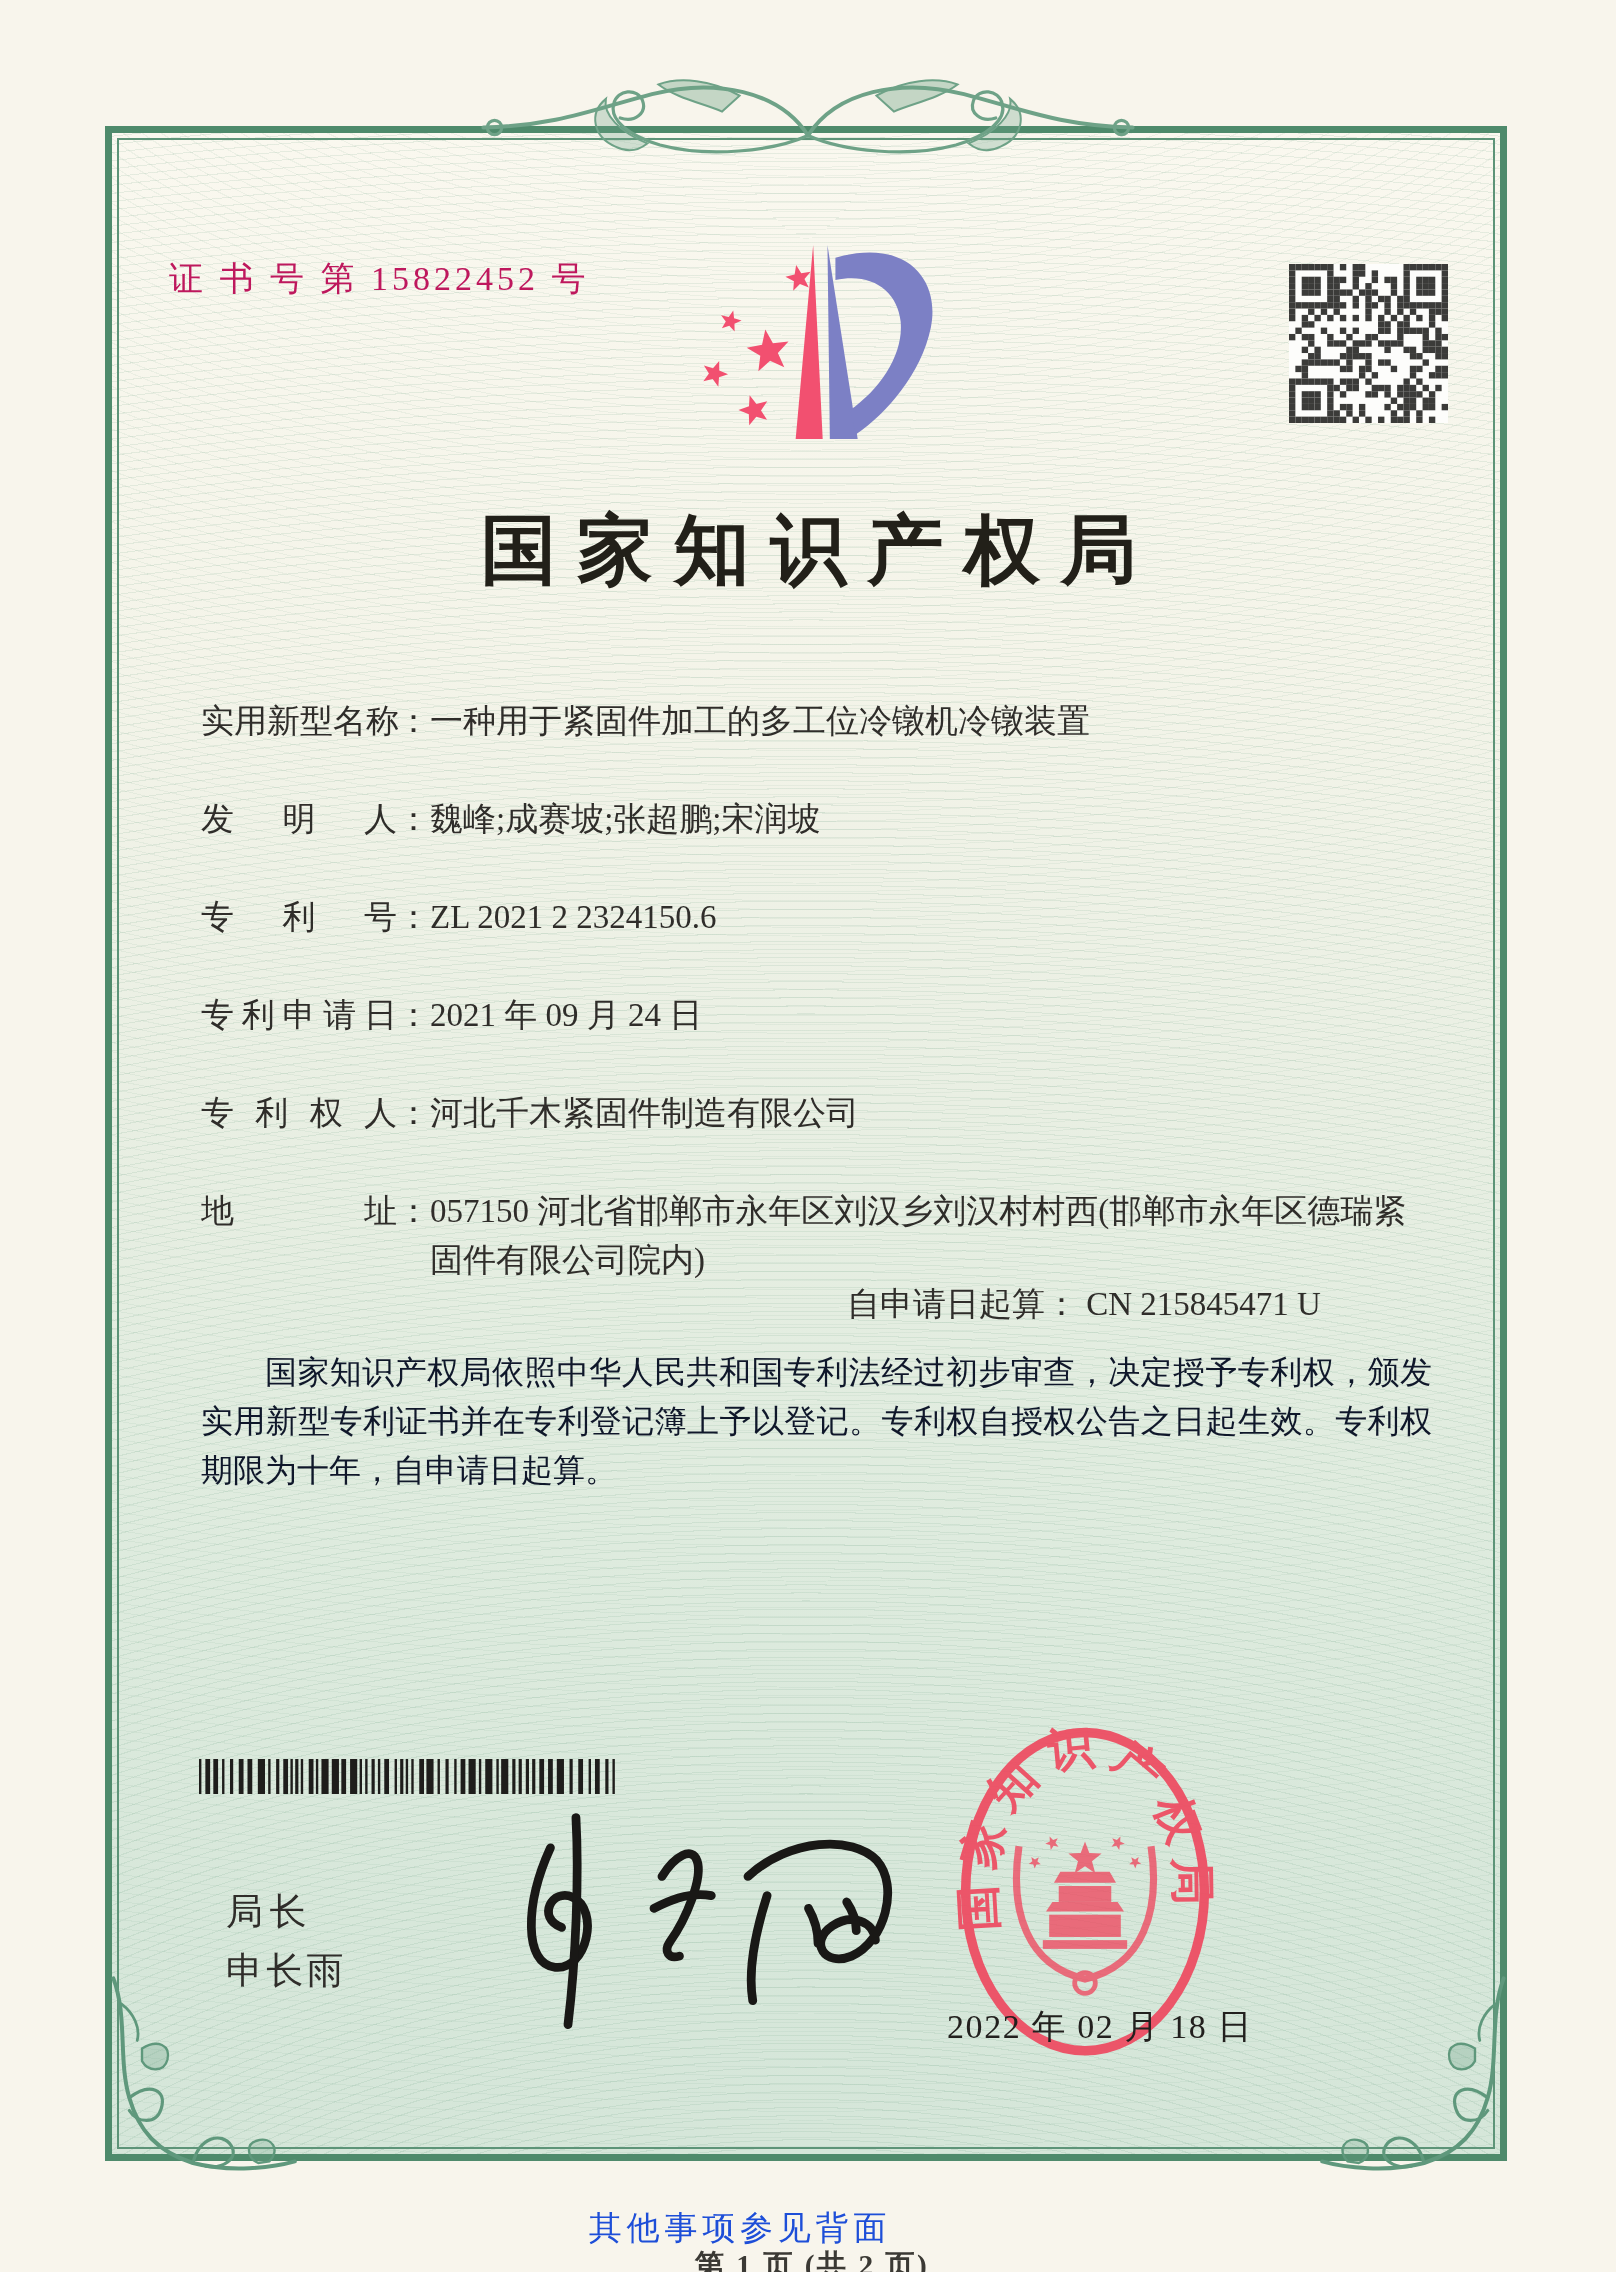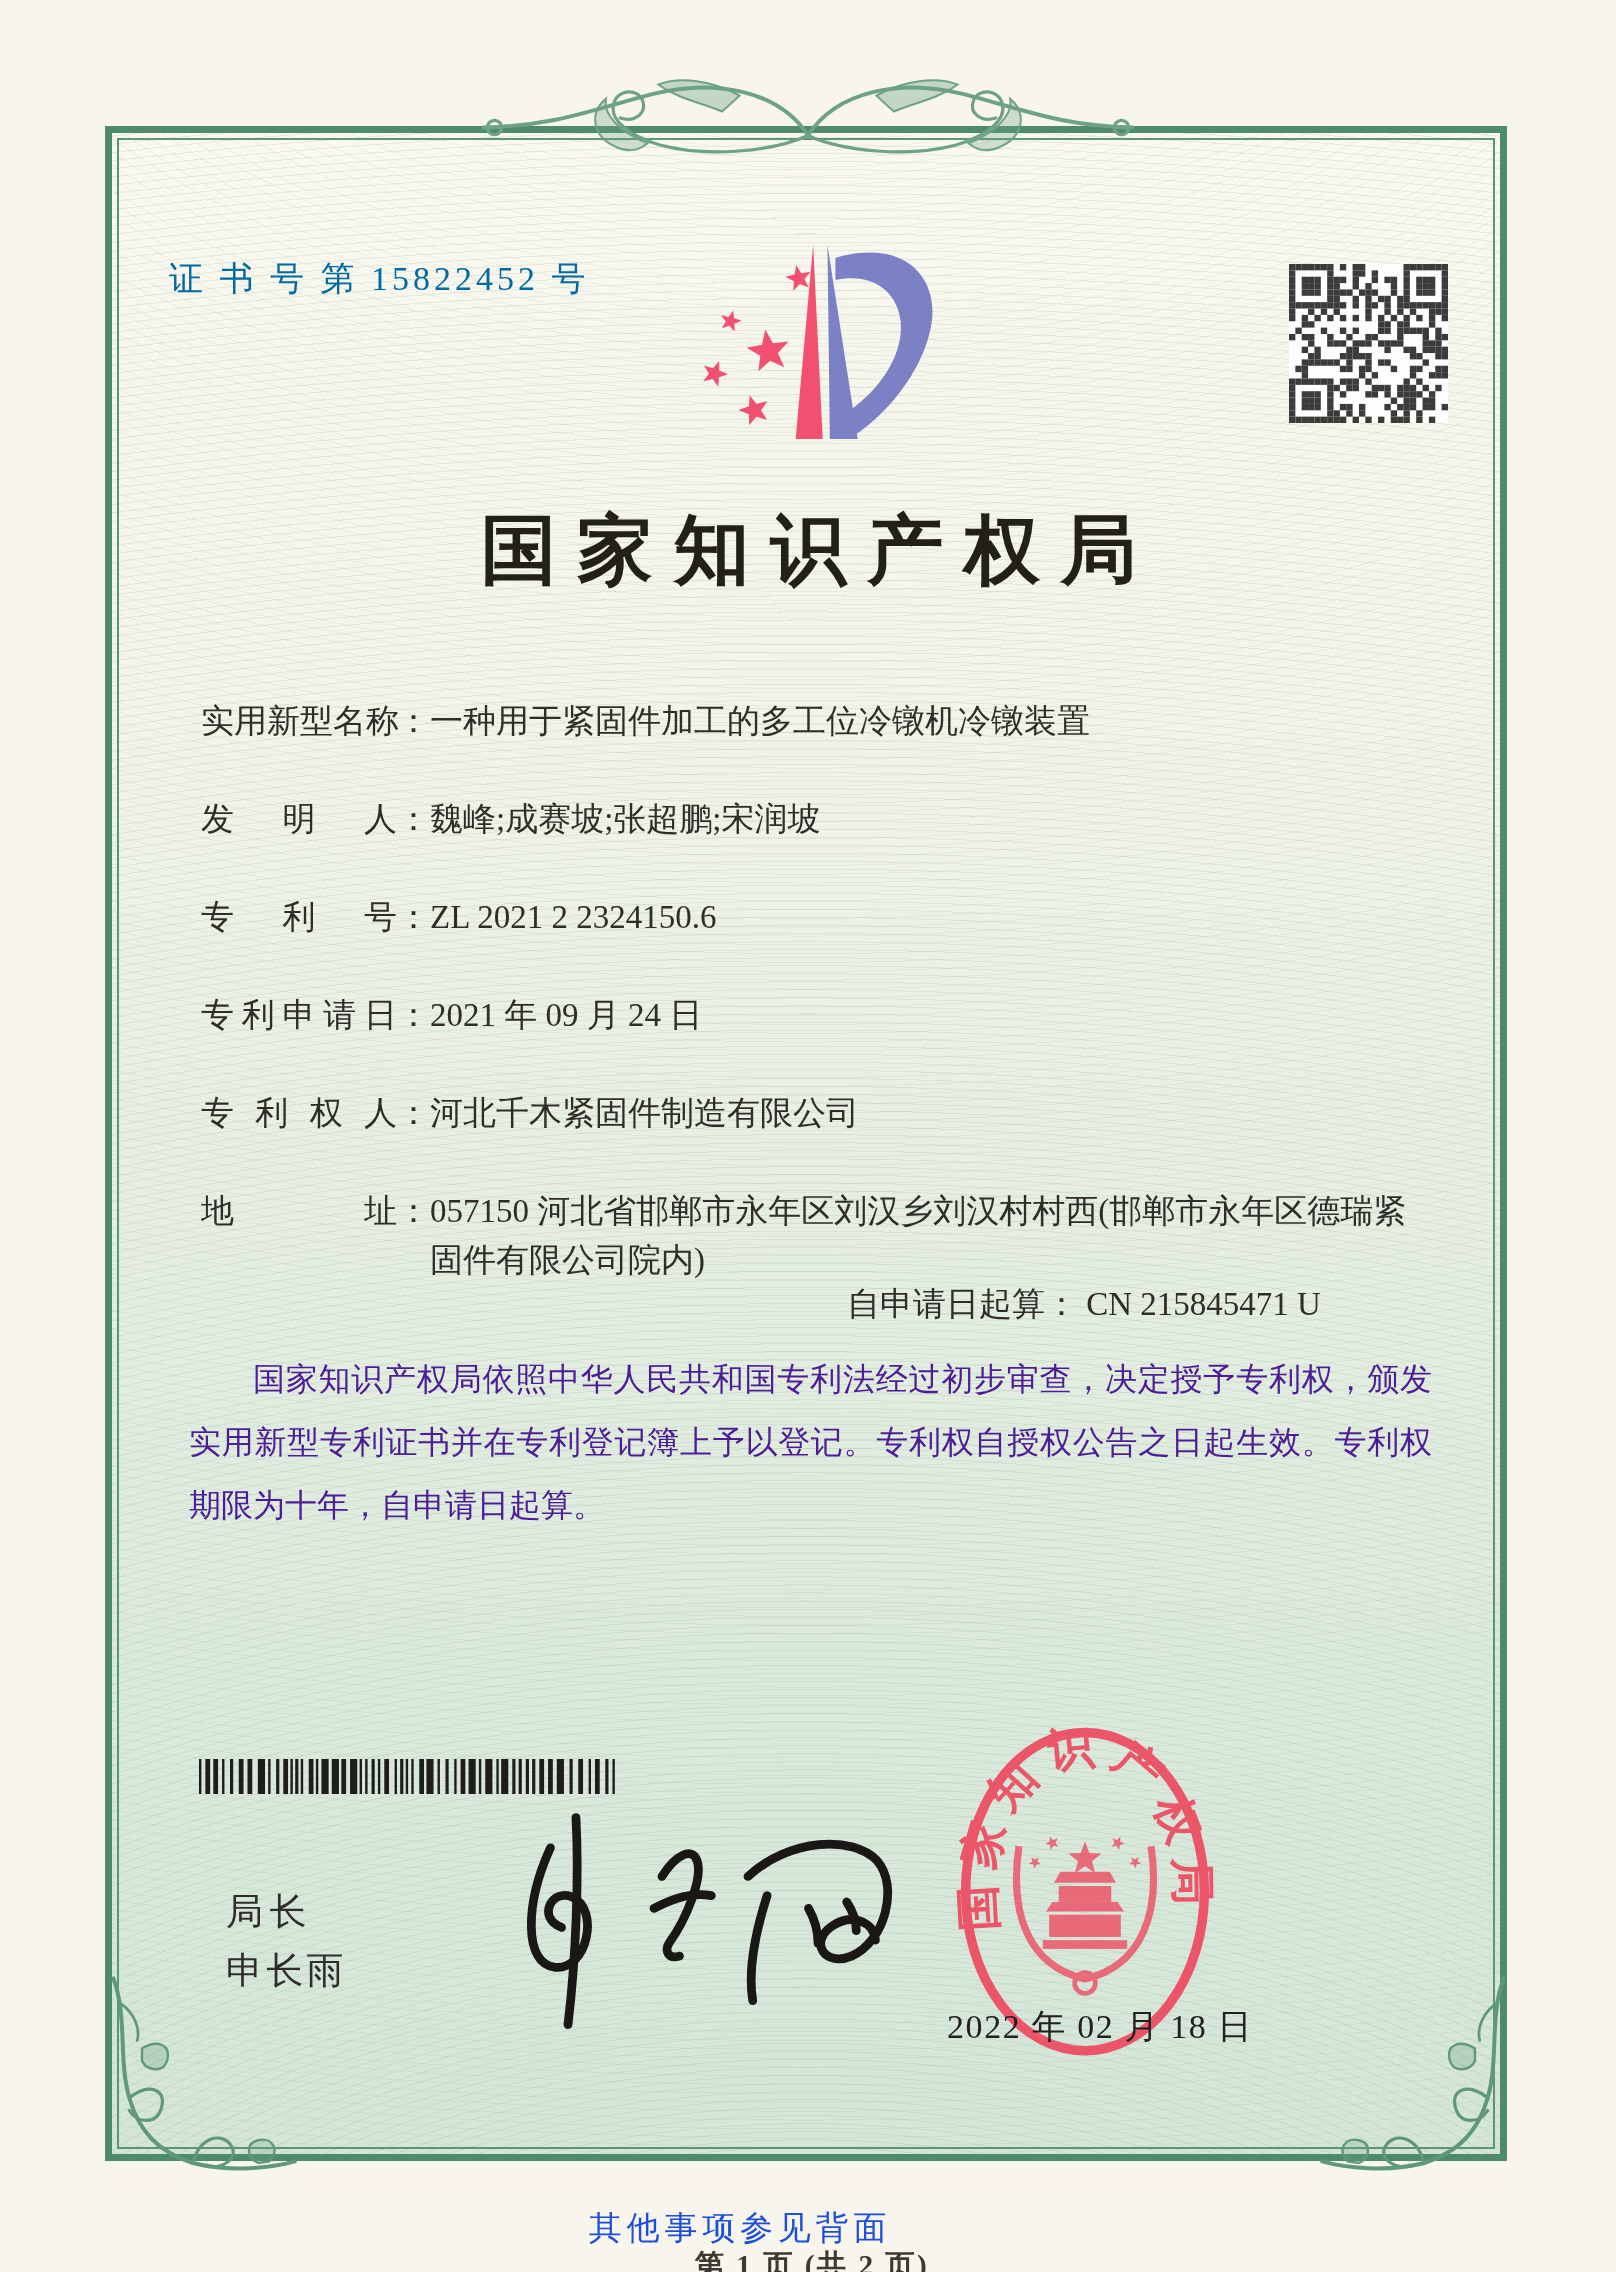--- a/index.html
+++ b/index.html
@@ -18,43 +18,43 @@
       repeating-radial-gradient(1353px 836px at 50% -18%, rgba(104,158,128,.09) 0 1.6px, rgba(0,0,0,0) 1.6px 14.3px),
       linear-gradient(180deg,#faf8ef 0%,#f4f4e9 26%,#e9efe3 48%,#deebde 70%,#d7e7da 88%,#d5e6d9 100%);
     font-weight: bold;
   }
   .frame-inner{
     position:absolute;left:4.8px;top:4.8px;right:4.8px;bottom:4.8px;
     border:2.4px solid #5d9478;pointer-events:none;
   }
   
   .cert-no{
-    position:absolute;left:169px;top:256px;font-size:34px;letter-spacing:4px;color:#0369a1;
+    position:absolute;left:169px;top:256px;font-size:34px;letter-spacing:4px;color:#be185d;
   }
   .logo{position:absolute;left:678px;top:232px;width:256px;height:239px;}
   .qr{position:absolute;left:1289px;top:264px;width:159px;height:159px;background:#fdfdfb;}
   .title{
     position:absolute;left:0;width:1617px;top:500px;text-align:center;
     font-size:76px;font-weight:700;letter-spacing:20.7px;text-indent:20.7px;color:#222019;
   }
   
   .field{position:absolute;left:201px;font-size:33px;line-height:48px;white-space:nowrap;}
   .lbl{display:inline-block;width:196px;text-align:justify;text-align-last:justify;vertical-align:top;}
   .colon{display:inline-block;vertical-align:top;}
   .val{display:inline-block;vertical-align:top;}
   .val.wrap{white-space:normal;width:995px;line-height:49px;}
   .f-name{top:697px;} .f-inventor{top:795px;} .f-patno{top:893px;}
   .f-filing{top:991px;} .f-patentee{top:1089px;text-decoration:underline;} .f-address{top:1187px;}
   .f-grant{top:1280px;}
   .grant-no-group{position:absolute;left:646px;top:0;}
   
   .paras{position:absolute;left:189px;top:1348px;width:1243px;}
   .paras p{
-    margin:0 0 8px 0;font-size:32px;line-height:63px;
-    text-align:justify;text-indent:2em;color:#4c1d95;
+    margin:0 0 8px 12px;font-size:32px;line-height:49px;
+    text-align:justify;text-indent:2em;color:#0f172a;
   }
   
   .barcode{position:absolute;left:199px;top:1759px;width:423px;height:35px;}
   .sig-title{position:absolute;left:226px;top:1887px;font-size:37px;letter-spacing:6.4px;}
   .sig-name{position:absolute;left:226px;top:1946px;font-size:37px;letter-spacing:3.2px;}
   .sig-script{position:absolute;left:474px;top:1800px;width:446px;height:231px;}
   .seal{position:absolute;left:898px;top:1703px;width:374px;height:374px;opacity:.93;}
   .seal-date{position:absolute;left:947px;top:2004px;font-size:34px;color:#22201e;letter-spacing:1.6px;white-space:nowrap;}
   .page-info{position:absolute;left:0;width:1400px;top:2113px;text-align:center;font-size:29.4px;color:#3b3934;letter-spacing:2.4px;}
   .back-note{position:absolute;left:0;width:1480px;top:2206px;text-align:center;font-size:33px;color:#1d4ed8;letter-spacing:4.8px;}

